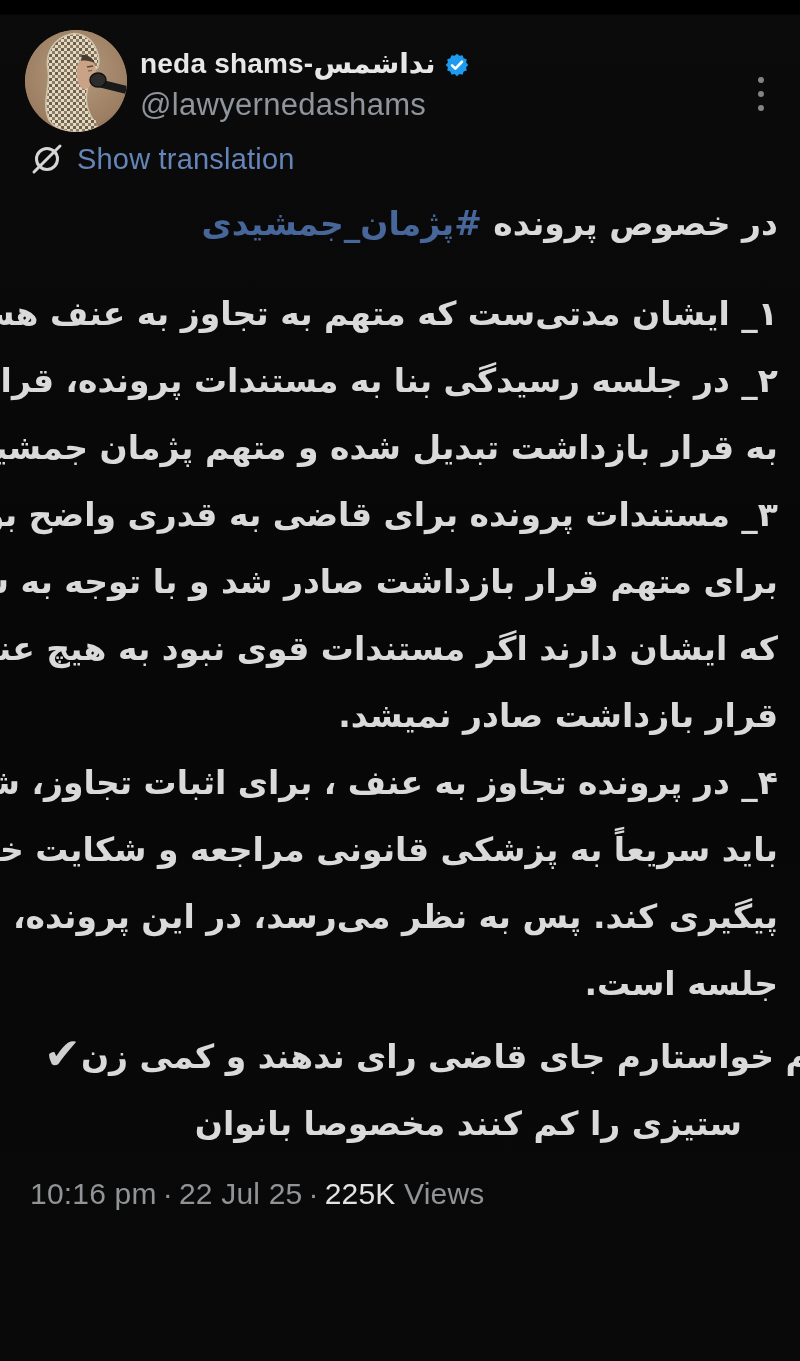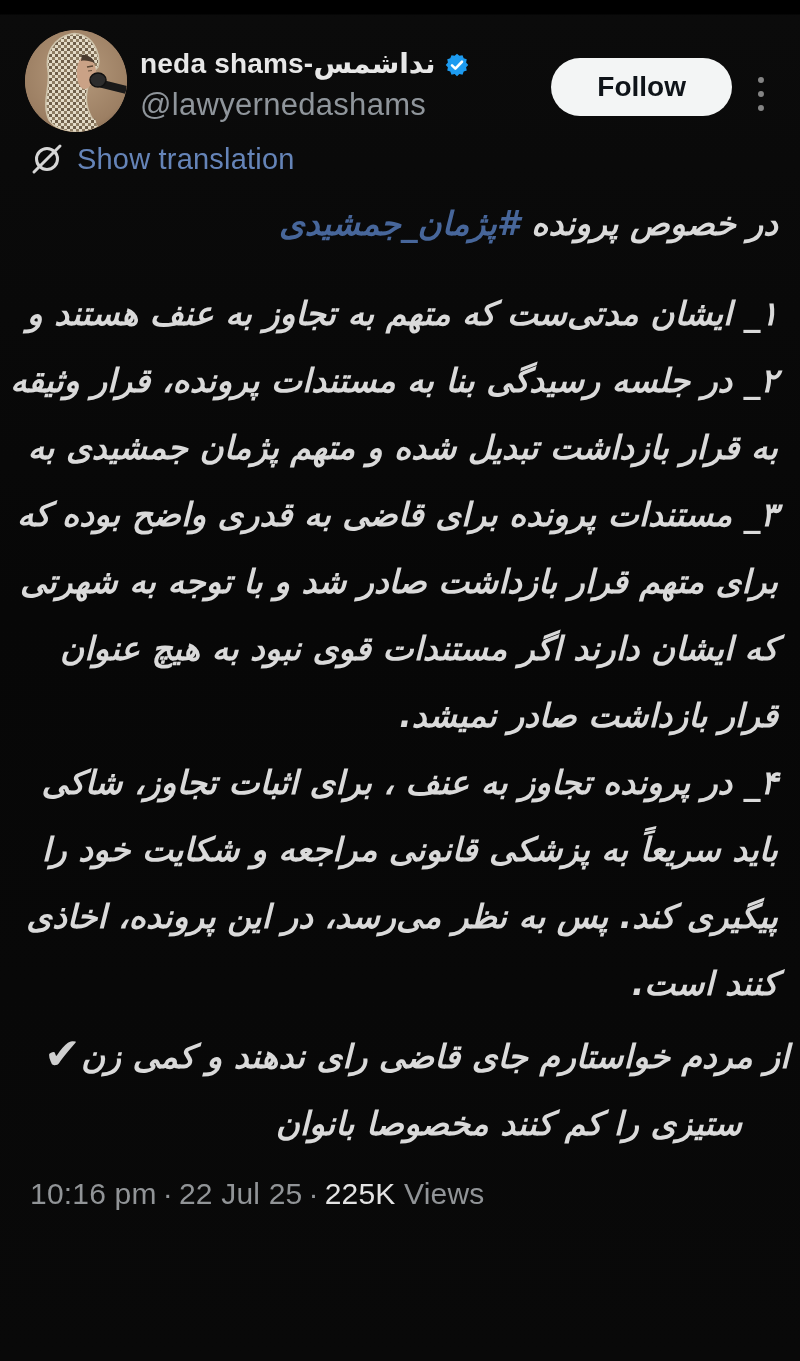--- a/index.html
+++ b/index.html
@@ -81,21 +81,20 @@
   .tweet-body {
     direction: rtl;
     text-align: right;
     padding: 0 22px 0 38px;
     margin-top: 14px;
     font-family: "DejaVu Sans", sans-serif;
     font-size: 33px;
     font-weight: 700;
     color: #dadada;
     line-height: 67px;
-    font-style: italic;
   }
   .tl { white-space: nowrap; height: 67px; }
   .tl.first { margin-bottom: 23px; }
   .hashtag { color: #47669a; }
   .check-row { display: flex; direction: ltr; margin-top: 6px; height: 67px; }
   .check-glyph {
     flex: 0 0 auto;
     color: #cfcfcf;
     font-size: 44px;
     line-height: 62px;
@@ -164,21 +163,20 @@
       <div class="name-row">
         <span class="display-name">neda shams-نداشمس</span>
         <svg class="badge" viewBox="0 0 24 24">
           <path fill="#1d9bf0" d="M12 1.5l2.2 2 2.9-.6 1.1 2.8 2.8 1.1-.6 2.9 2 2.2-2 2.2.6 2.9-2.8 1.1-1.1 2.8-2.9-.6-2.2 2-2.2-2-2.9.6-1.1-2.8-2.8-1.1.6-2.9-2-2.2 2-2.2-.6-2.9 2.8-1.1 1.1-2.8 2.9.6z"></path>
           <path fill="none" stroke="#fff" stroke-width="2.4" stroke-linecap="round" stroke-linejoin="round" d="M7.4 12.3l3.1 3.1 6.1-6.4"></path>
         </svg>
       </div>
       <div class="handle">@lawyernedashams</div>
     </div>
 
-    <button class="follow-btn">Follow</button>
 
     <button class="more-btn" aria-label="More">
       <span class="dot"></span>
       <span class="dot"></span>
       <span class="dot"></span>
     </button>
   </div>
 
   <div class="translate-row">
     <svg width="34" height="34" viewBox="0 0 34 34">
@@ -195,21 +193,21 @@
     <div class="tl">۱_ ایشان مدتی‌ست که متهم به تجاوز به عنف هستند و</div>
     <div class="tl">۲_ در جلسه رسیدگی بنا به مستندات پرونده، قرار وثیقه</div>
     <div class="tl">به قرار بازداشت تبدیل شده و متهم پژمان جمشیدی به</div>
     <div class="tl">۳_ مستندات پرونده برای قاضی به قدری واضح بوده که</div>
     <div class="tl">برای متهم قرار بازداشت صادر شد و با توجه به شهرتی</div>
     <div class="tl">که ایشان دارند اگر مستندات قوی نبود به هیچ عنوان</div>
     <div class="tl">قرار بازداشت صادر نمیشد.</div>
     <div class="tl">۴_ در پرونده تجاوز به عنف ، برای اثبات تجاوز، شاکی</div>
     <div class="tl">باید سریعاً به پزشکی قانونی مراجعه و شکایت خود را</div>
     <div class="tl">پیگیری کند. پس به نظر می‌رسد، در این پرونده، اخاذی</div>
-    <div class="tl">کنند است.</div>
+    <div class="tl">جلسه است.</div>
     <div class="check-row">
       <span class="check-glyph">✔</span>
       <span class="check-text">از مردم خواستارم جای قاضی رای ندهند و کمی زن</span>
     </div>
     <div class="tl indent-last">ستیزی را کم کنند مخصوصا بانوان</div>
   </div>
 
   <div class="footer">
     <span>10:16 pm</span><span class="sep">·</span><span>22 Jul 25</span><span class="sep">·</span><span class="views-count">225K</span> <span>Views</span>
   </div>

